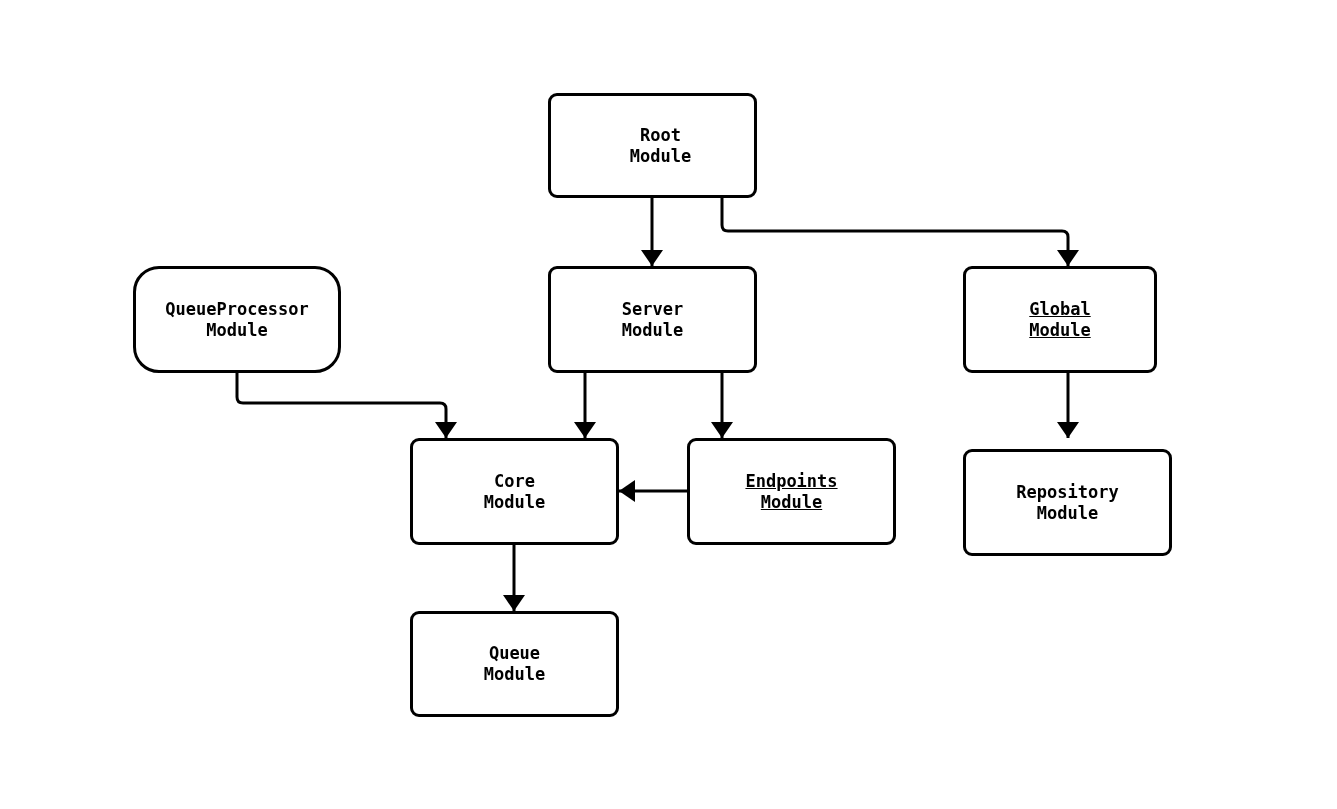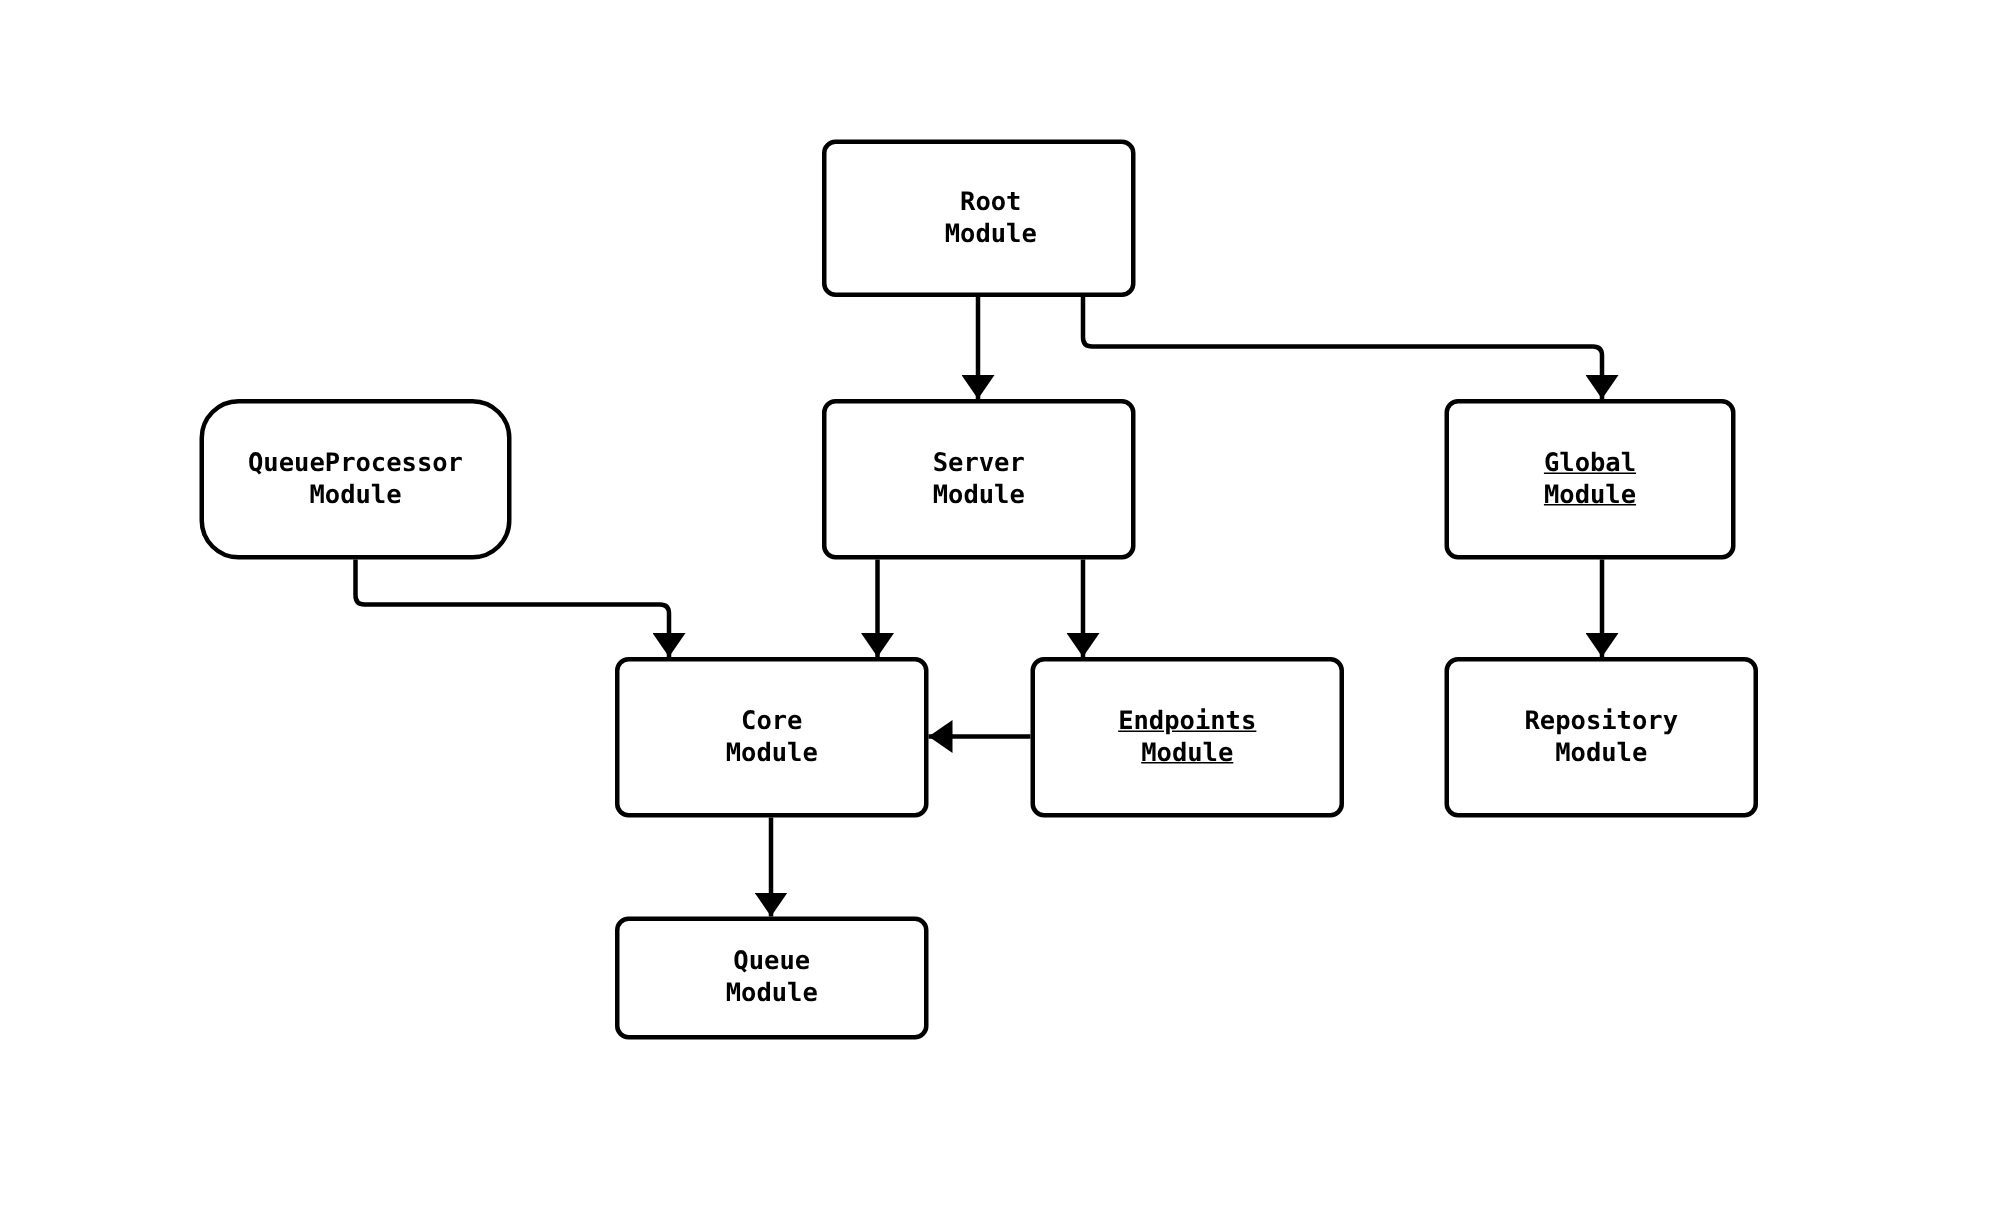--- a/index.html
+++ b/index.html
@@ -41,22 +41,22 @@
     z-index: 2;
   }
   .node span { display: block; white-space: nowrap; }
 
   .node-root          { left: 548px; top:  93px; width: 209px; height: 105px; padding-left: 16px; }
   .node-queueprocessor{ left: 133px; top: 266px; width: 208px; height: 107px; border-radius: 26px; }
   .node-server        { left: 548px; top: 266px; width: 209px; height: 107px; text-align: right; }
   .node-global        { left: 963px; top: 266px; width: 194px; height: 107px; text-decoration: underline; }
   .node-core          { left: 410px; top: 438px; width: 209px; height: 107px; text-align: center; }
   .node-endpoints     { left: 687px; top: 438px; width: 209px; height: 107px; text-decoration: underline; }
-  .node-repository    { left: 963px; top: 438px; width: 209px; height: 107px; }
-  .node-queue         { left: 410px; top: 611px; width: 209px; height: 82px; }
+  .node-repository    { left: 963px; top: 449px; width: 209px; height: 107px; }
+  .node-queue         { left: 410px; top: 611px; width: 209px; height: 106px; }
 
   .edge {
     stroke: #000000;
     stroke-width: 3;
     fill: none;
   }
 </style>
 </head>
 <body>
 

